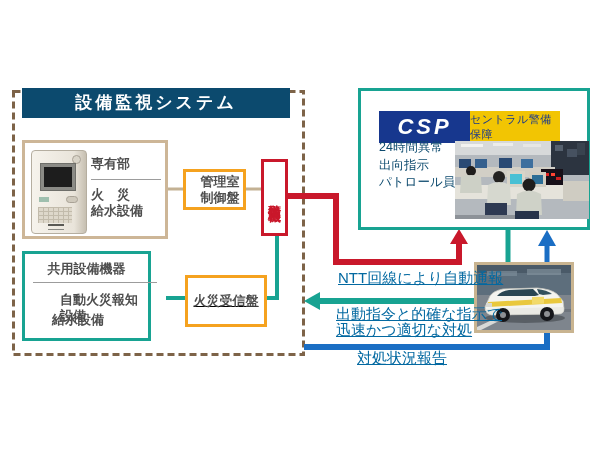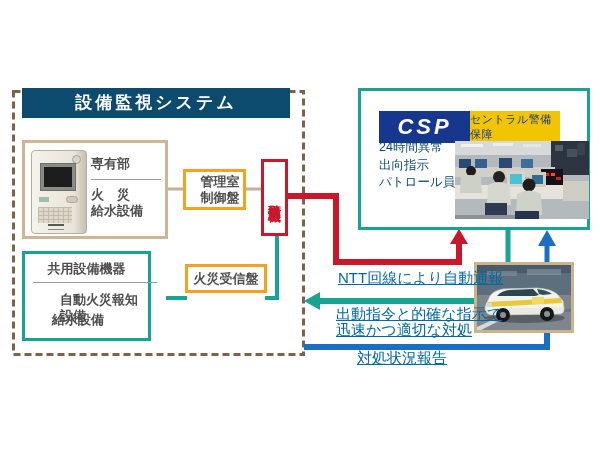--- a/index.html
+++ b/index.html
@@ -18,22 +18,22 @@
     background:#0c4a6e; color:#ffffff; font-weight:bold; font-size:17px;
     letter-spacing:3px; text-align:center; line-height:30px; z-index:3;
     position:absolute;
   }
   #private-box { left:22px; top:140px; width:146px; height:99px; border:3px solid #cdb697; }
   #control-box { left:183px; top:169px; width:63px; height:41px; border:3px solid #f5a21f;
                  display:flex; flex-direction:column; justify-content:center; text-align:center;padding-left:11px; }
   #transmitter-box { left:261px; top:159px; width:27px; height:77px; border:3px solid #c9182b;
                  display:flex; align-items:center; justify-content:center; }
   #shared-box { left:22px; top:251px; width:129px; height:90px; border:3px solid #18a392; }
-  #firepanel-box { left:185px; top:264px; width:82px; height:29px; border:3px solid #f5a21f;
-                 display:flex; flex-direction:column; justify-content:center; text-align:center; }
+  #firepanel-box { left:185px; top:275px; width:82px; height:52px; border:3px solid #f5a21f;
+                 display:flex; flex-direction:column; justify-content:center; text-align:center;text-decoration:underline; }
   #csp-box { left:358px; top:88px; width:232px; height:142px; border:3px solid #18a392; }
   .box-label { font-size:13px; font-weight:bold; color:#4e4e4e; line-height:16px; }
   .red-vert {
     writing-mode: vertical-rl; text-orientation: upright;
     font-size:13px; font-weight:bold; color:#c9182b; line-height:1; letter-spacing:1px;
   }
   .divider { position:absolute; height:1px; background:#9c9c9c; }
   
   #intercom { position:absolute; left:6px; top:7px; width:56px; height:84px;
     background:linear-gradient(90deg,#f6f3ec,#e9e4da 78%,#c6bfb1);

